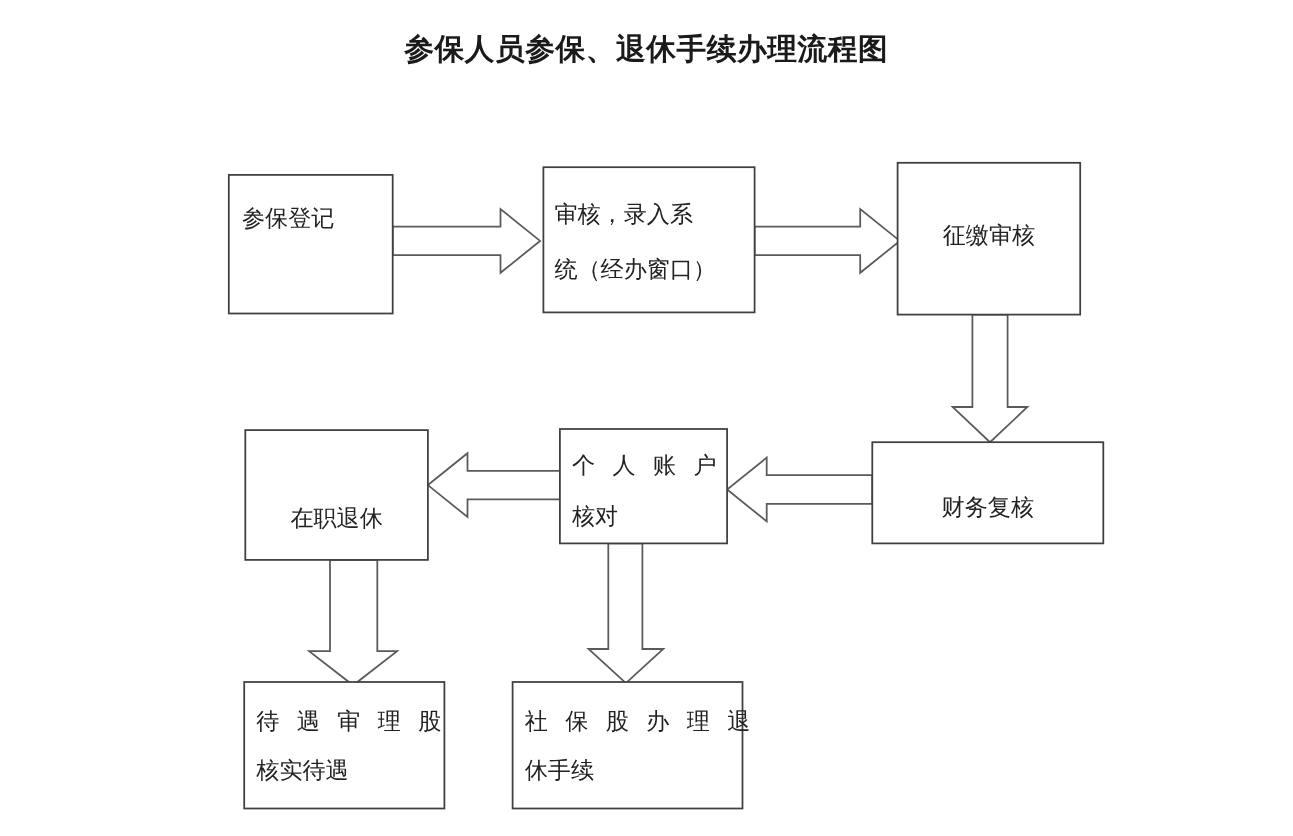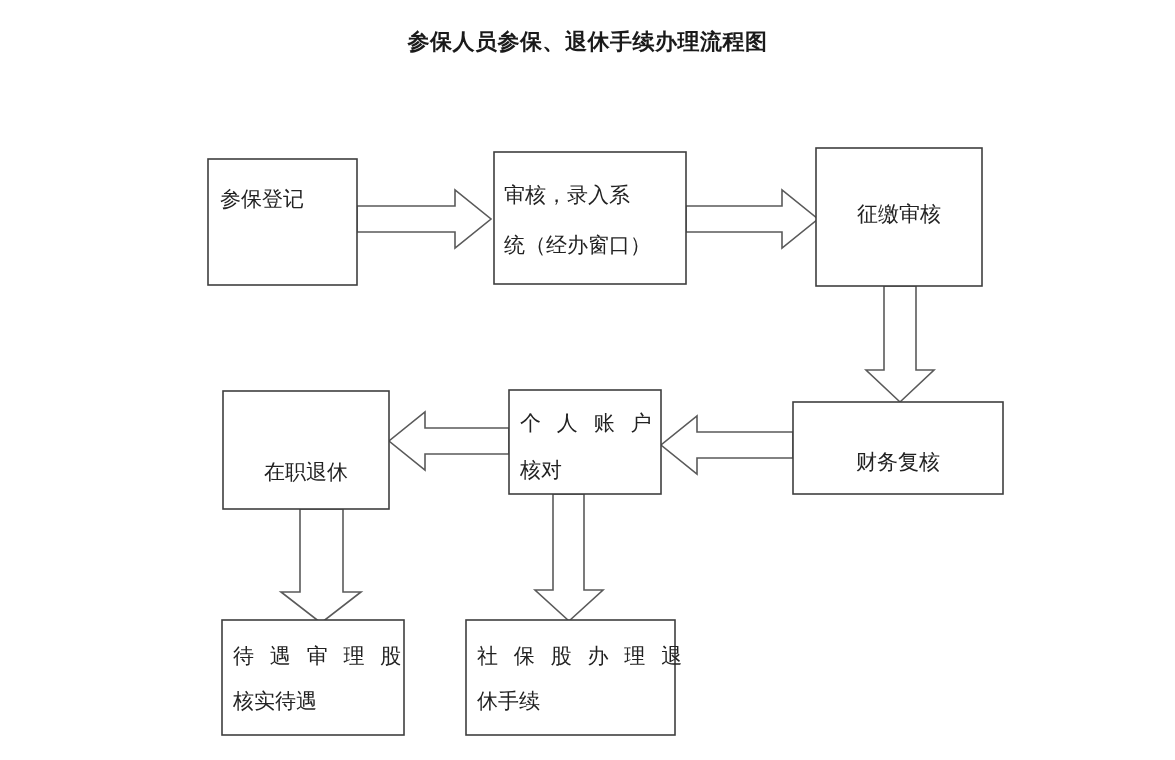--- a/index.html
+++ b/index.html
@@ -13,21 +13,21 @@
     position: relative;
     overflow: hidden;
     font-family: "Liberation Sans", "DejaVu Sans", sans-serif;
   }
   #flow-title {
     position: absolute;
     left: 0;
     top: 27px;
     width: 1175px;
     text-align: center;
-    font-size: 22px;
+    font-size: 27px;
     font-weight: bold;
     color: #1a1a1a;
     letter-spacing: 0.5px;
     font-family: "Liberation Sans", "DejaVu Sans", sans-serif;
   }
   #diagram-canvas {
     position: absolute;
     left: 0;
     top: 0;
   }

